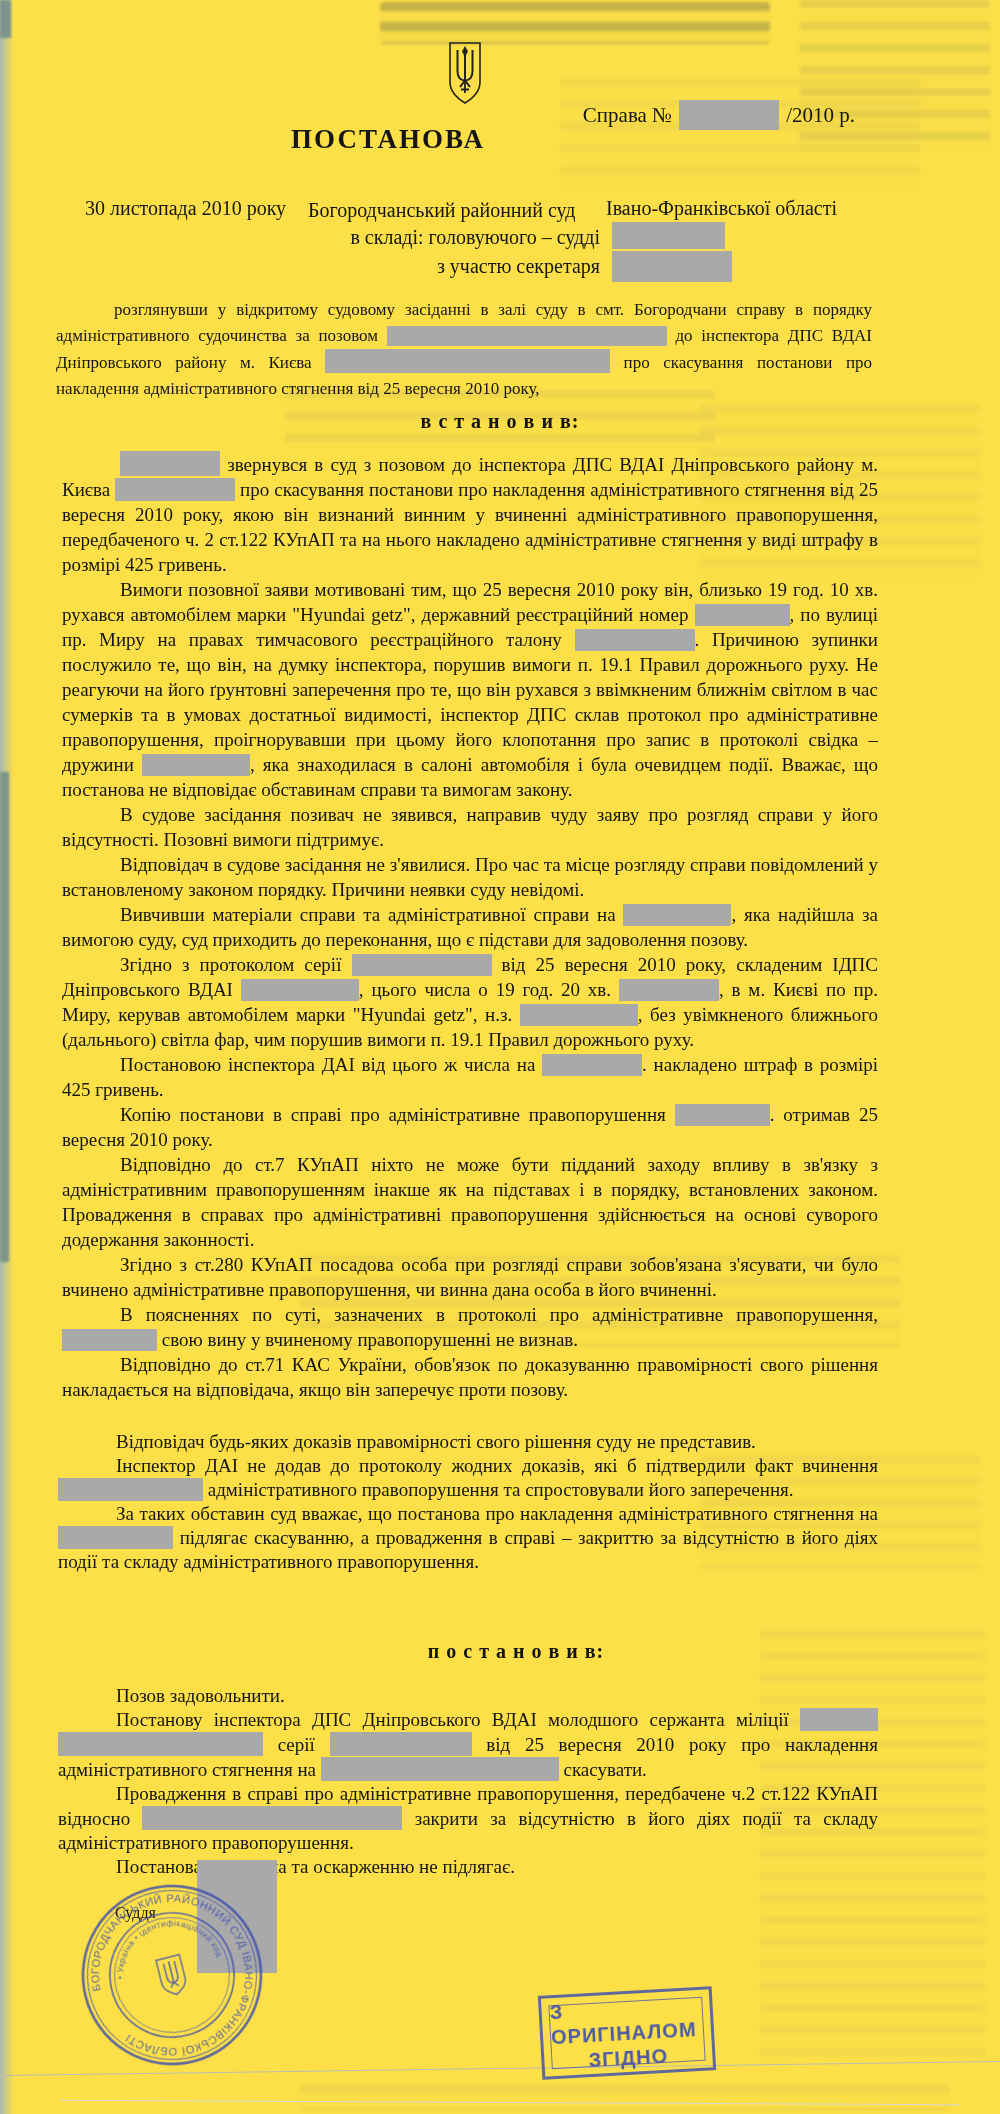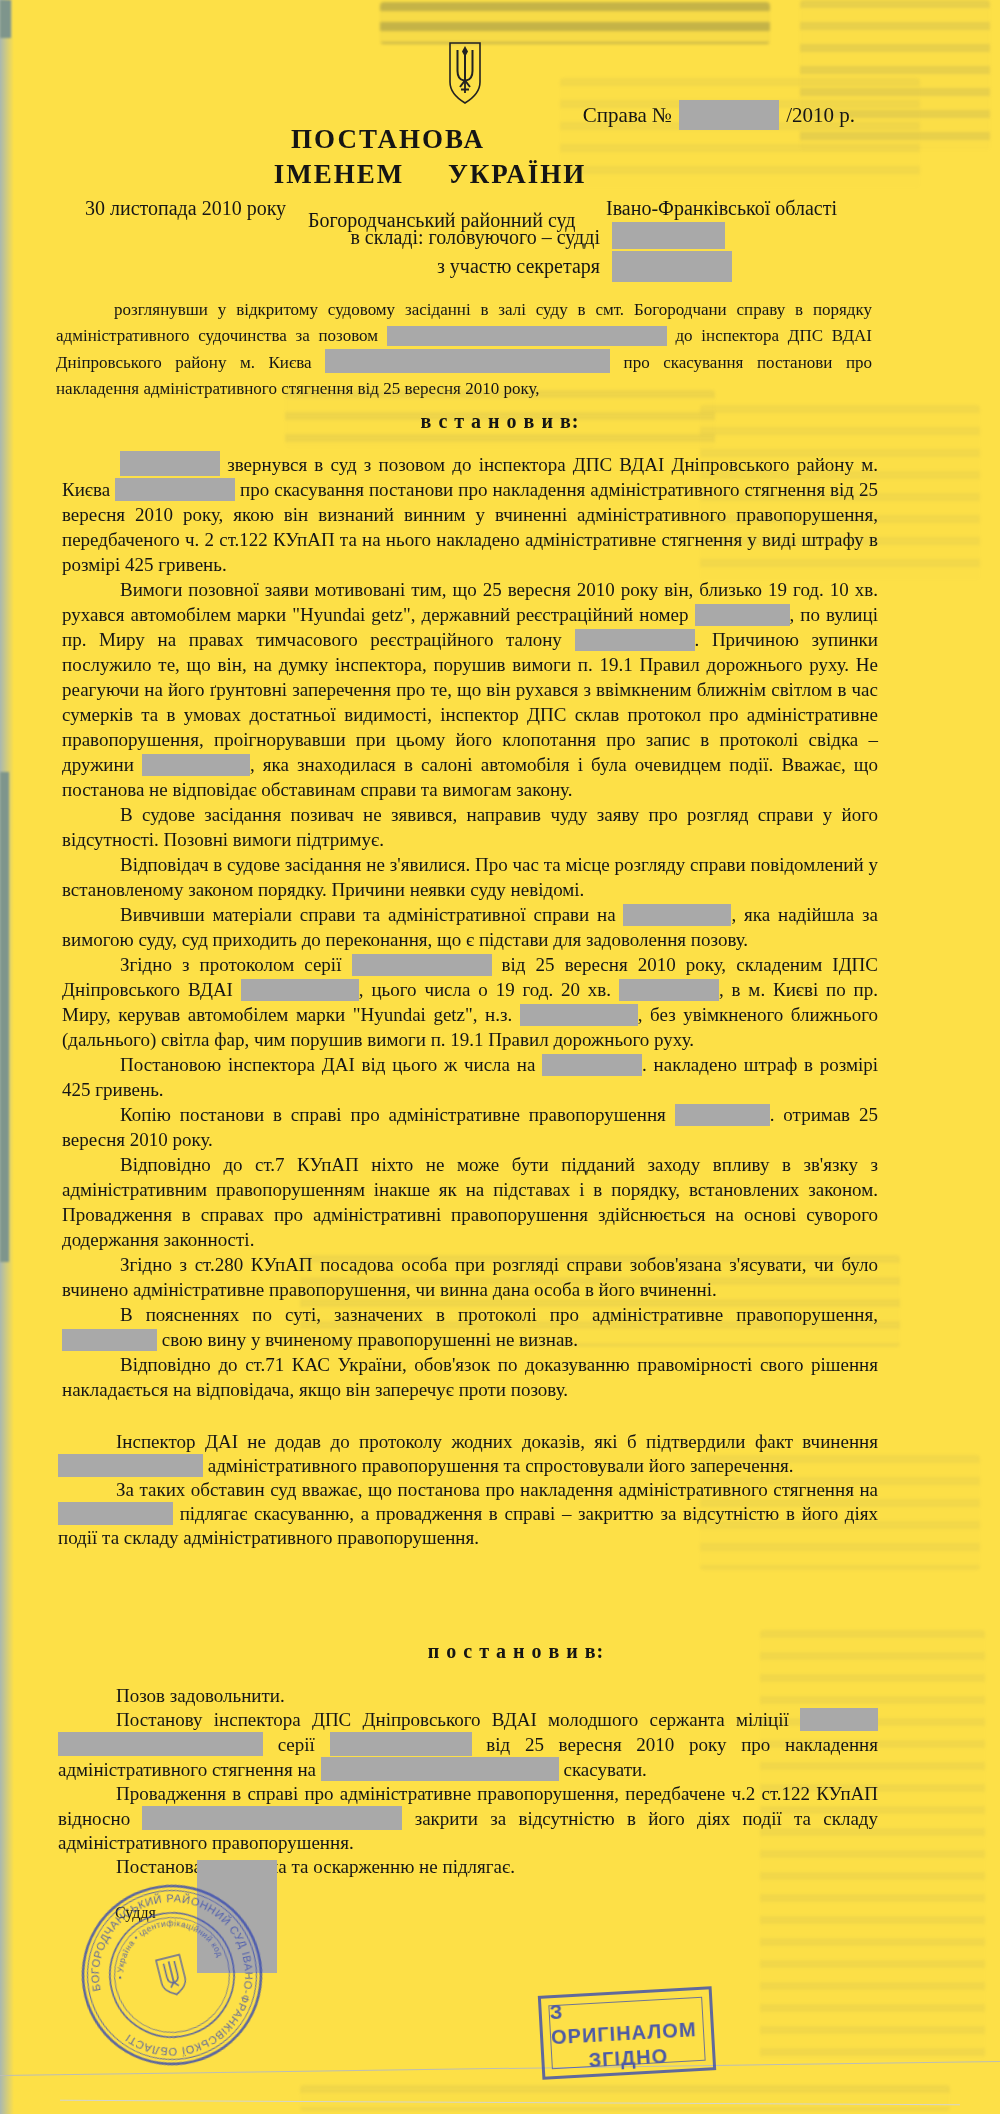--- a/index.html
+++ b/index.html
@@ -86,24 +86,23 @@
     <path d="M18 38.5 V51 M14 47.5 H22" fill="none" stroke="#222" stroke-width="1.8"></path>
   </svg>
 
   <div class="case-line">
     <span>Справа №</span>
     <span class="redact" style="width:100px;height:30px;"></span>
     <span>/2010 р.</span>
   </div>
 
   <div class="title1">ПОСТАНОВА</div>
-  <div class="title2">ІМЕНЕМ     УКРАЇНИ</div>
 
   <div class="hline" style="left:85px;top:197px;">30 листопада 2010 року</div>
-  <div class="hline" style="left:308px;top:209px;">Богородчанський районний суд</div>
+  <div class="hline" style="left:308px;top:199px;">Богородчанський районний суд</div>
   <div class="hline" style="left:606px;top:197px;">Івано-Франківської області</div>
   <div class="hline r-align" style="right:400px;top:226px;">в складі: головуючого – судді</div>
   <span class="redact abs" style="left:612px;top:222px;width:113px;height:27px;"></span>
   <div class="hline r-align" style="right:400px;top:255px;">з участю секретаря</div>
   <span class="redact abs" style="left:612px;top:251px;width:120px;height:31px;"></span>
 
   <div class="textblock intro-block">
       <p class="para">розглянувши у відкритому судовому засіданні в залі суду в смт. Богородчани справу в порядку адміністративного судочинства за позовом <span class="redact" style="width: 280px; height: 20px;"></span> до інспектора ДПС ВДАІ Дніпровського району м. Києва <span class="redact" style="width: 285px; height: 24px;"></span> про скасування постанови про накладення адміністративного стягнення від 25 вересня 2010 року,</p>
     </div>
 
@@ -118,20 +117,21 @@
       <p class="para">Згідно з протоколом серії <span class="redact" style="width: 140px; height: 22px;"></span> від 25 вересня 2010 року, складеним ІДПС Дніпровського ВДАІ <span class="redact" style="width: 118px; height: 22px;"></span>, цього числа о 19 год. 20 хв. <span class="redact" style="width: 100px; height: 22px;"></span>, в м. Києві по пр. Миру, керував автомобілем марки "Hyundai getz", н.з. <span class="redact" style="width: 118px; height: 22px;"></span>, без увімкненого ближнього (дальнього) світла фар, чим порушив вимоги п. 19.1 Правил дорожнього руху.</p>
       <p class="para">Постановою інспектора ДАІ від цього ж числа на <span class="redact" style="width: 100px; height: 22px;"></span>. накладено штраф в розмірі 425 гривень.</p>
       <p class="para">Копію постанови в справі про адміністративне правопорушення <span class="redact" style="width: 95px; height: 22px;"></span>. отримав 25 вересня 2010 року.</p>
       <p class="para">Відповідно до ст.7 КУпАП ніхто не може бути підданий заходу впливу в зв'язку з адміністративним правопорушенням інакше як на підставах і в порядку, встановлених законом. Провадження в справах про адміністративні правопорушення здійснюється на основі суворого додержання законності.</p>
       <p class="para">Згідно з ст.280 КУпАП посадова особа при розгляді справи зобов'язана з'ясувати, чи було вчинено адміністративне правопорушення, чи винна дана особа в його вчиненні.</p>
       <p class="para">В поясненнях по суті, зазначених в протоколі про адміністративне правопорушення, <span class="redact" style="width: 95px; height: 22px;"></span> свою вину у вчиненому правопорушенні не визнав.</p>
       <p class="para">Відповідно до ст.71 КАС України, обов'язок по доказуванню правомірності свого рішення накладається на відповідача, якщо він заперечує проти позову.</p>
     </div>
 
   <div class="textblock body2">
+      <p class="para">Відповідач будь-яких доказів правомірності свого рішення суду не представив.</p>
       <p class="para">Інспектор ДАІ не додав до протоколу жодних доказів, які б підтвердили факт вчинення <span class="redact" style="width: 145px; height: 23px;"></span> адміністративного правопорушення та спростовували його заперечення.</p>
       <p class="para">За таких обставин суд вважає, що постанова про накладення адміністративного стягнення на <span class="redact" style="width: 115px; height: 23px;"></span> підлягає скасуванню, а провадження в справі – закриттю за відсутністю в його діях події та складу адміністративного правопорушення.</p>
     </div>
 
   <div class="sec-heading" style="left:516px;top:1640px;">п о с т а н о в и в:</div>
 
   <div class="textblock body3">
       <p class="para">Позов задовольнити.</p>
       <p class="para">Постанову інспектора ДПС Дніпровського ВДАІ молодшого сержанта міліції <span class="redact" style="width: 78px; height: 23px;"></span> <span class="redact" style="width: 205px; height: 24px;"></span> серії <span class="redact" style="width: 142px; height: 24px;"></span> від 25 вересня 2010 року про накладення адміністративного стягнення на <span class="redact" style="width: 238px; height: 24px;"></span> скасувати.</p>
       <p class="para">Провадження в справі про адміністративне правопорушення, передбачене ч.2 ст.122 КУпАП відносно <span class="redact" style="width: 260px; height: 24px;"></span> закрити за відсутністю в його діях події та складу адміністративного правопорушення.</p>

